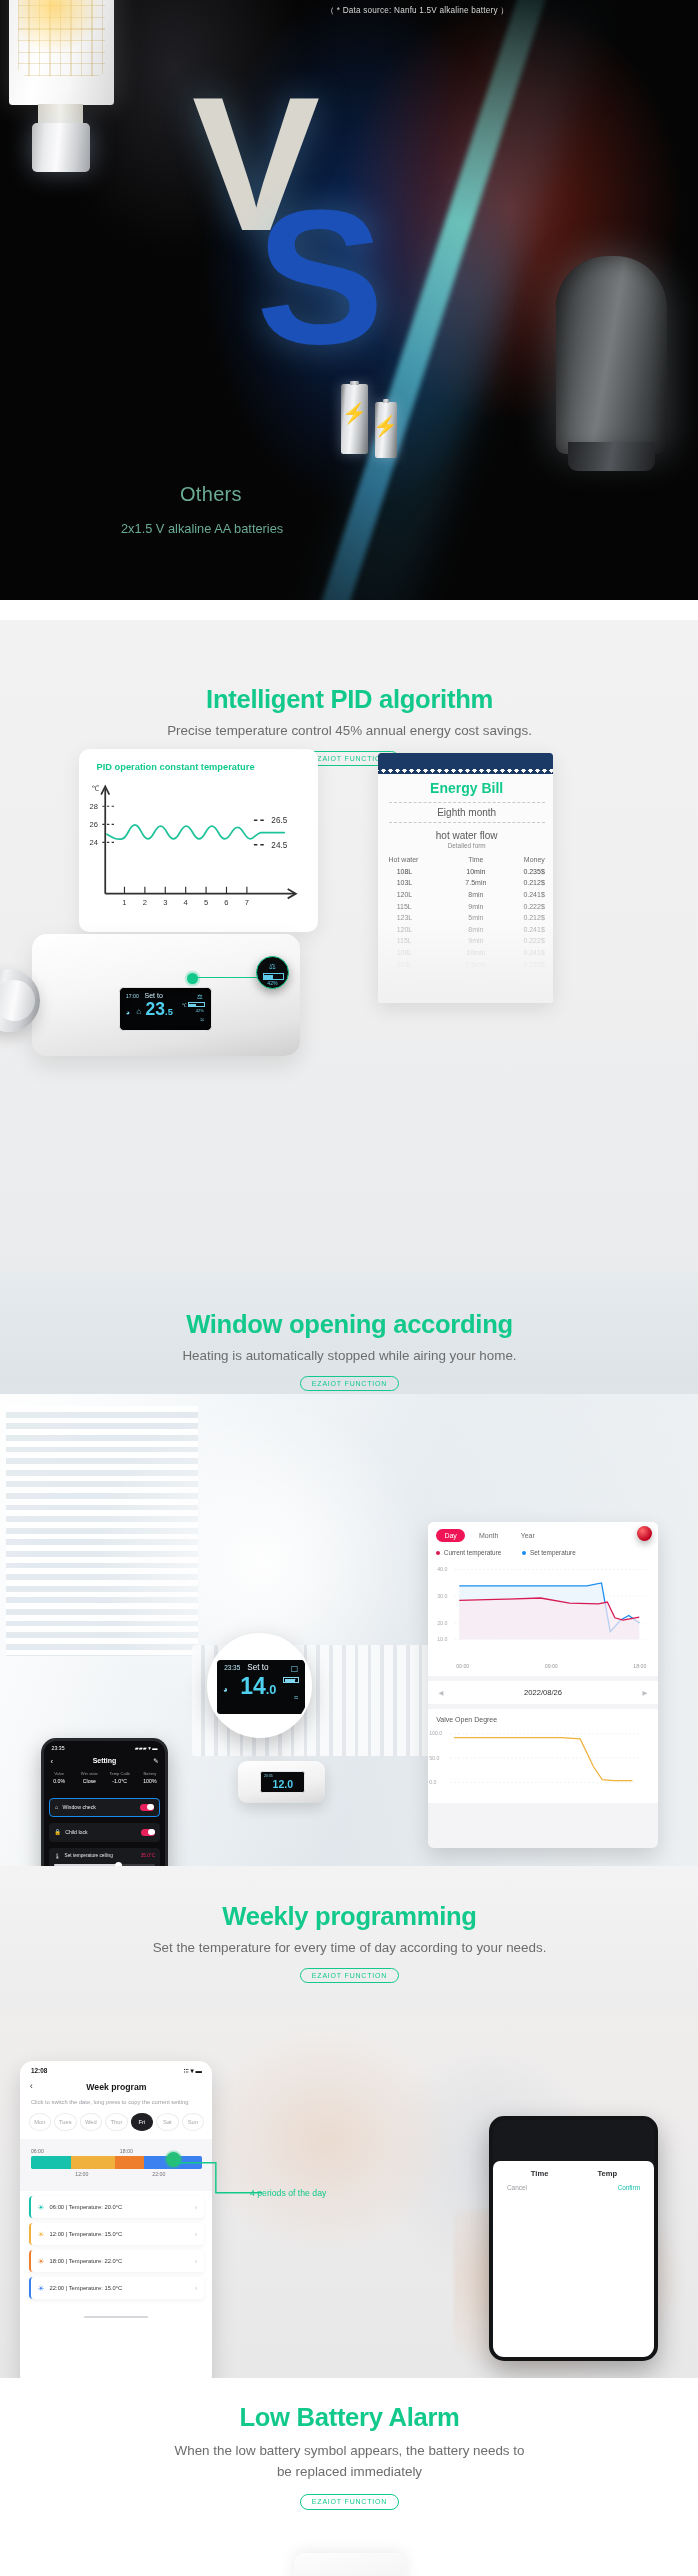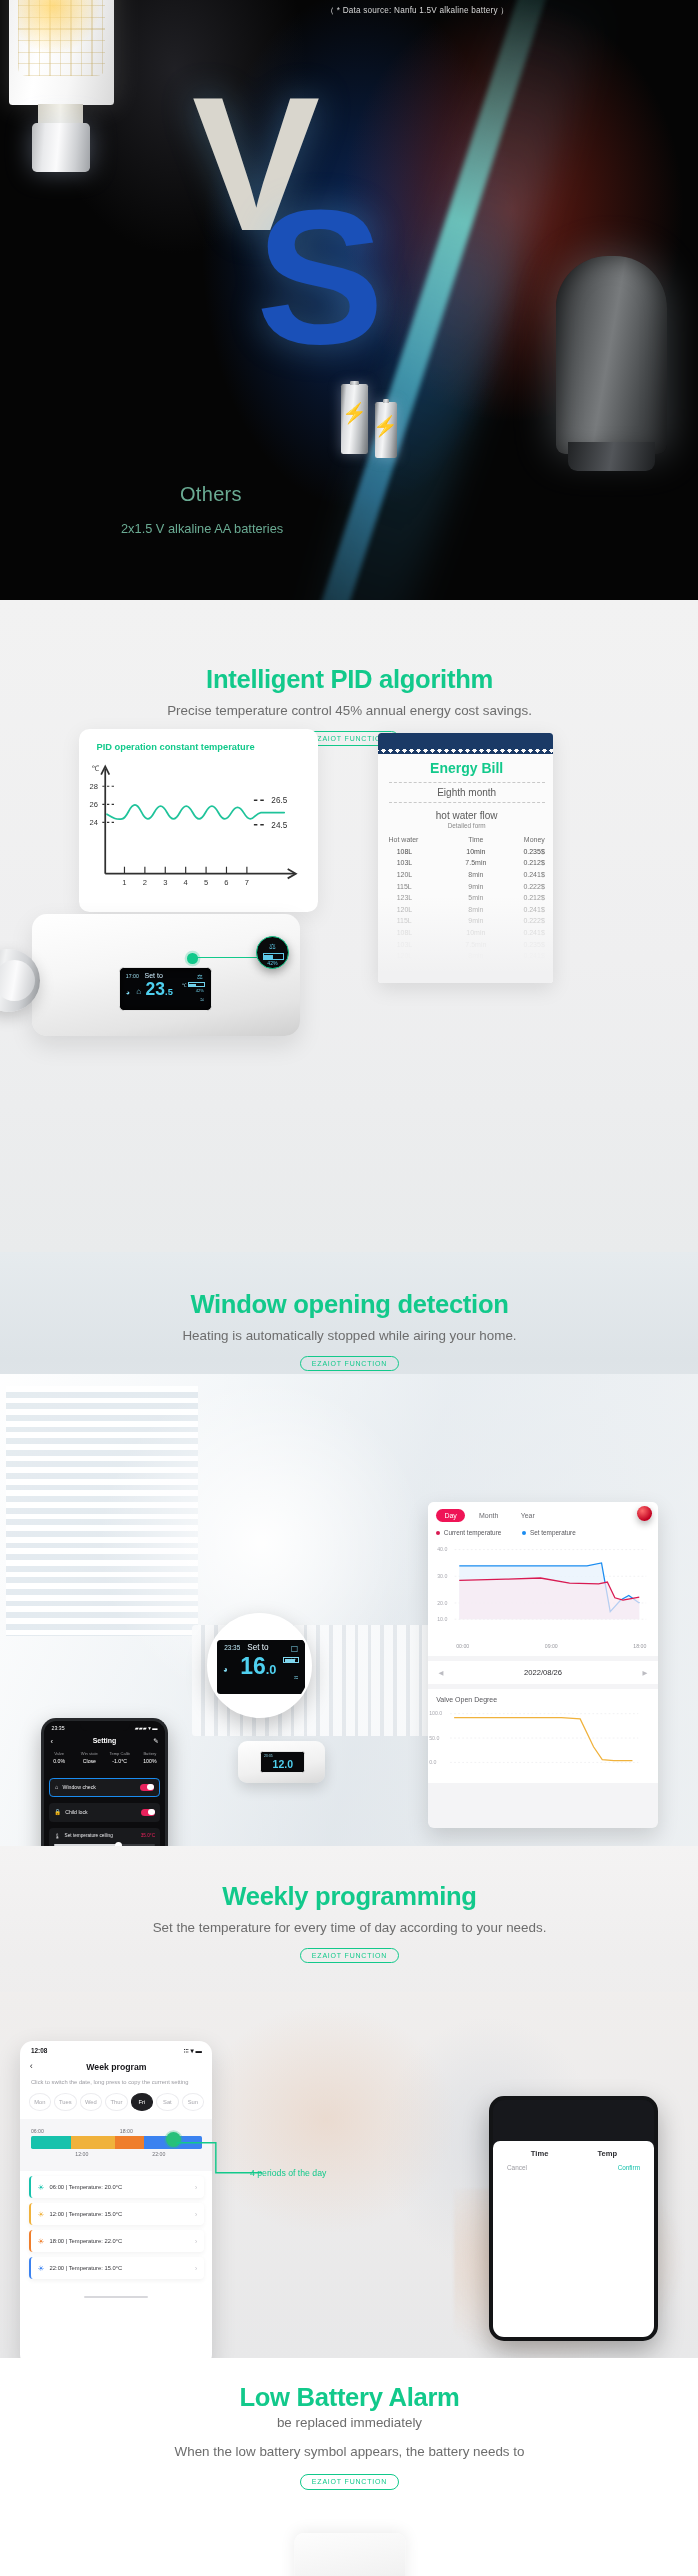--- a/index.html
+++ b/index.html
@@ -125,20 +125,21 @@
     display:inline-block; padding:2.9px 10.5px 3.5px;
     border:0.6px solid #12c98b; border-radius:8.2px;
     color:#12c98b; font-size:7px; letter-spacing:0.8px;
   }
 
   
   .pid {
     position:relative; width:699px; height:652px;
     background:linear-gradient(180deg,#f2f2f2 0%,#efeff0 55%,#e9ebec 100%);
     padding-top:65px;
+    margin-top:20px;
   }
   .pid-card-inner { position:absolute; left:79px; top:129px; width:239px; height:183px; background:#fff; border-radius:10.5px; box-shadow:0 5.8px 20px rgba(0,0,0,.08); }
   .pid-chart-title { position:absolute; left:17.5px; top:12.8px; font-size:9.3px; color:#12c98b; font-weight:bold; }
   .pid-svg { position:absolute; left:0; top:28px; }
 
   
   .bill {
     position:absolute; left:378px; top:133px;
     width:175px; height:250px;
     background:#fbfbfb; border-radius:3.5px;
@@ -597,37 +598,37 @@
     <div class="callout-bub">
       <span class="cb-valve">⚖</span>
       <span class="cb-bar">
           <i class="cb-fill"></i>
         </span>
       <span class="cb-pct">42%</span>
     </div>
   </section>
 
   <section class="winsec">
-    <h2 class="sec-title">Window opening detection</h2>
+    <h2 class="sec-title">Window opening according</h2>
     <p class="sec-sub">Heating is automatically stopped while airing your home.</p>
     <div class="badge-wrap">
       <span class="badge">EZAIOT FUNCTION</span>
     </div>
 
     <div class="win-room"></div>
     <div class="win-blinds"></div>
     <div class="win-glow"></div>
     <div class="radiator"></div>
 
     <div class="win-lcd-bubble">
       <div class="wlb-screen">
         <span class="wlb-time">23:35</span>
         <span class="wlb-setto">Set to</span>
         <span class="wlb-temp">
-          <span>16</span><span class="dec">.0</span>
+          <span>14</span><span class="dec">.0</span>
         </span>
         <span class="wlb-unit">℃</span>
         <span class="wlb-wifi">◕</span>
         <span class="wlb-win">☐</span>
         <span class="wlb-bat">
             <i class="wlb-batf"></i>
           </span>
         <span class="wlb-heat">≈</span>
       </div>
     </div>
@@ -854,22 +855,22 @@
         <div class="hp-actions">
           <span class="hp-cancel">Cancel</span>
           <span class="hp-confirm">Confirm</span>
         </div>
       </div>
     </div>
   </section>
 
   <section class="battsec">
     <h2 class="sec-title">Low Battery Alarm</h2>
+    <p class="sec-sub">When the low battery symbol appears, the battery needs to</p>
     <p class="sec-sub" style="margin-top:1.2px;">be replaced immediately</p>
-    <p class="sec-sub">When the low battery symbol appears, the battery needs to</p>
     <div class="badge-wrap">
       <span class="badge">EZAIOT FUNCTION</span>
     </div>
     <div class="batt-prod"></div>
   </section>
 
 </div>
 
 
 </body></html>

